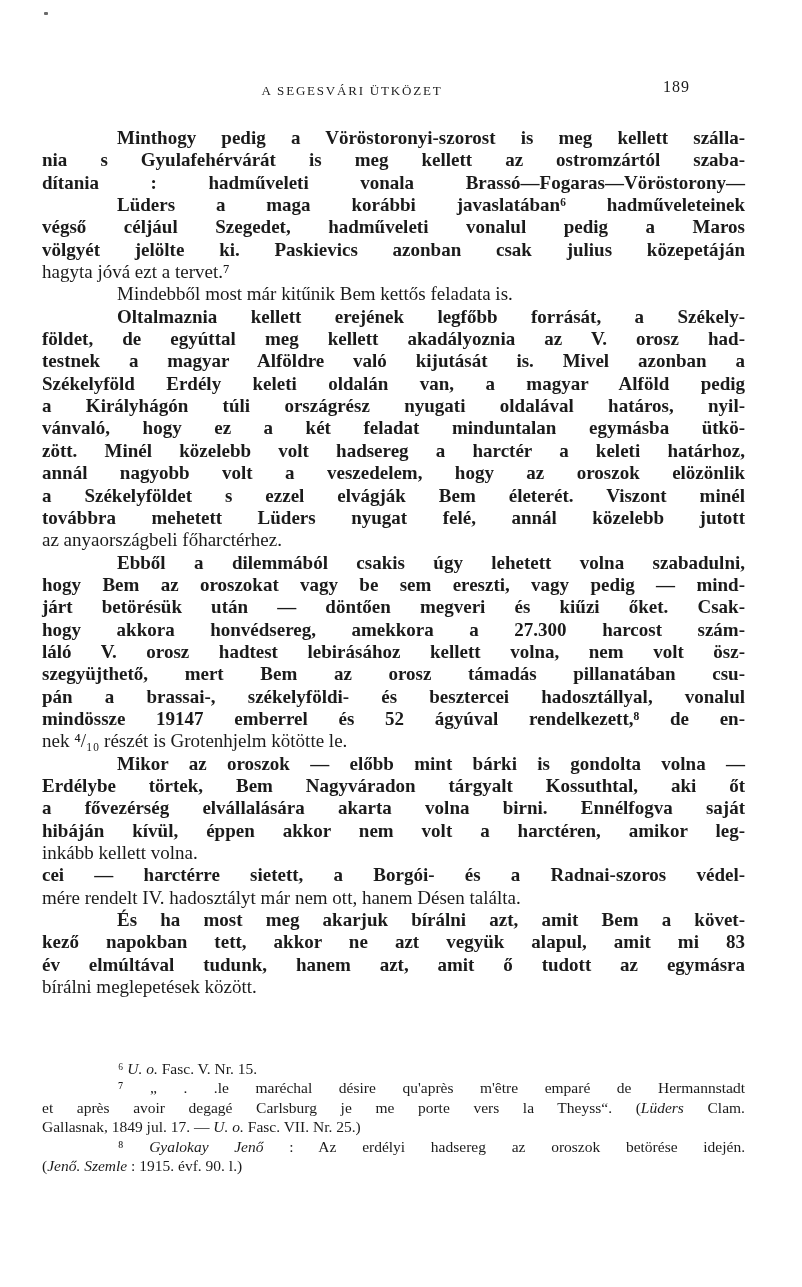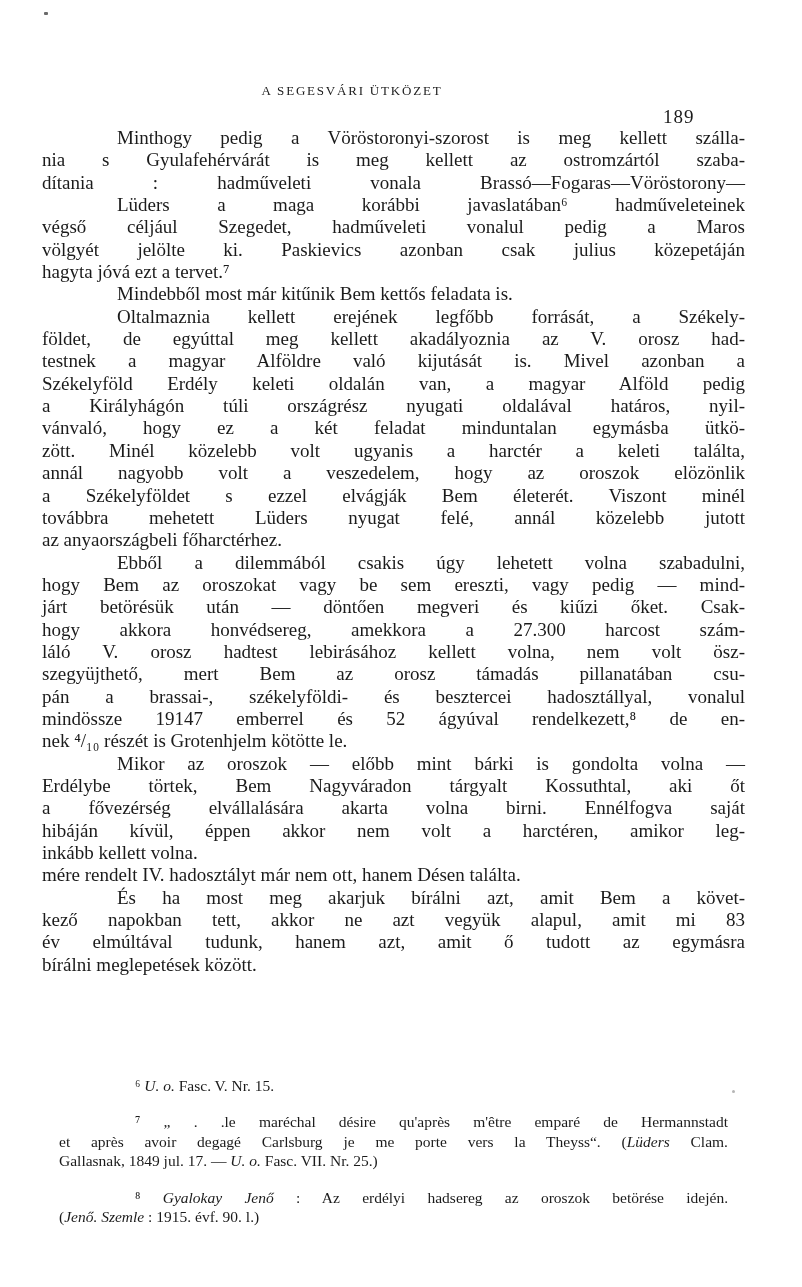--- a/index.html
+++ b/index.html
@@ -19,37 +19,37 @@
   
   .running-title{
     position:absolute;top:83px;left:352px;
     transform:translateX(-50%);
     font-size:13px;letter-spacing:1.8px;
     white-space:nowrap;
     font-weight:normal;
   }
   .page-number{
     position:absolute;top:78px;left:663px;
-    font-size:19px;letter-spacing:1px;margin-top:28px;
+    font-size:16px;letter-spacing:1px;
   }
   
   .body-text{
     position:absolute;left:42px;top:127px;width:703px;
     font-size:19px;line-height:22.35px;
   }
   .para{margin:0;padding:0;}
   .line{white-space:normal;}
-  .line.just{text-align:justify;text-align-last:justify;}
+  .line.just{text-align:justify;text-align-last:justify;font-weight:bold;}
   .line.ind{text-indent:75px;}
   
   .footnotes{
     position:absolute;left:42px;top:1059px;width:703px;
     font-size:15.5px;line-height:19.4px;
   }
-  .fnote{margin:17px;padding:0;}
+  .fnote{margin:0;padding:0;}
   .fline.just{text-align:justify;text-align-last:justify;}
   .fline.ind{text-indent:76px;}
   .it{font-style:italic;}
   
   .speck-a{
     position:absolute;left:44px;top:12px;width:4px;height:3px;
     background:#6a6a6a;border-radius:1px;
   }
   .speck-b{
     position:absolute;left:732px;top:1090px;width:3px;height:3px;
@@ -83,21 +83,21 @@
       <div class="para">
         <div class="line ind">Mindebből most már kitűnik Bem kettős feladata is.</div>
       </div>
       <div class="para">
         <div class="line ind just">Oltalmaznia kellett erejének legfőbb forrását, a Székely-</div>
         <div class="line just">földet, de egyúttal meg kellett akadályoznia az V. orosz had-</div>
         <div class="line just">testnek a magyar Alföldre való kijutását is. Mivel azonban a</div>
         <div class="line just">Székelyföld Erdély keleti oldalán van, a magyar Alföld pedig</div>
         <div class="line just">a Királyhágón túli országrész nyugati oldalával határos, nyil-</div>
         <div class="line just">vánvaló, hogy ez a két feladat minduntalan egymásba ütkö-</div>
-        <div class="line just">zött. Minél közelebb volt ugyanis a harctér a keleti találta,</div>
+        <div class="line just">zött. Minél közelebb volt hadsereg a harctér a keleti határhoz,</div>
         <div class="line just">annál nagyobb volt a veszedelem, hogy az oroszok elözönlik</div>
         <div class="line just">a Székelyföldet s ezzel elvágják Bem életerét. Viszont minél</div>
         <div class="line just">továbbra mehetett Lüders nyugat felé, annál közelebb jutott</div>
         <div class="line">az anyaországbeli főharctérhez.</div>
       </div>
       <div class="para">
         <div class="line ind just">Ebből a dilemmából csakis úgy lehetett volna szabadulni,</div>
         <div class="line just">hogy Bem az oroszokat vagy be sem ereszti, vagy pedig — mind-</div>
         <div class="line just">járt betörésük után — döntően megveri és kiűzi őket. Csak-</div>
         <div class="line just">hogy akkora honvédsereg, amekkora a 27.300 harcost szám-</div>
@@ -108,20 +108,21 @@
         <div class="line">nek ⁴/₁₀ részét is Grotenhjelm kötötte le.</div>
       </div>
       <div class="para">
         <div class="line ind just">Mikor az oroszok — előbb mint bárki is gondolta volna —</div>
         <div class="line just">Erdélybe törtek, Bem Nagyváradon tárgyalt Kossuthtal, aki őt</div>
         <div class="line just">a fővezérség elvállalására akarta volna birni. Ennélfogva saját</div>
         <div class="line just">hibáján kívül, éppen akkor nem volt a harctéren, amikor leg-</div>
         <div class="line">inkább kellett volna.</div>
       </div>
       <div class="para">
+        <div class="line just">cei — harctérre sietett, a Borgói- és a Radnai-szoros védel-</div>
         <div class="line">mére rendelt IV. hadosztályt már nem ott, hanem Désen találta.</div>
       </div>
       <div class="para">
         <div class="line ind just">És ha most meg akarjuk bírálni azt, amit Bem a követ-</div>
         <div class="line just">kező napokban tett, akkor ne azt vegyük alapul, amit mi 83</div>
         <div class="line just">év elmúltával tudunk, hanem azt, amit ő tudott az egymásra</div>
         <div class="line">bírálni meglepetések között.</div>
       </div>
     </div>
 

